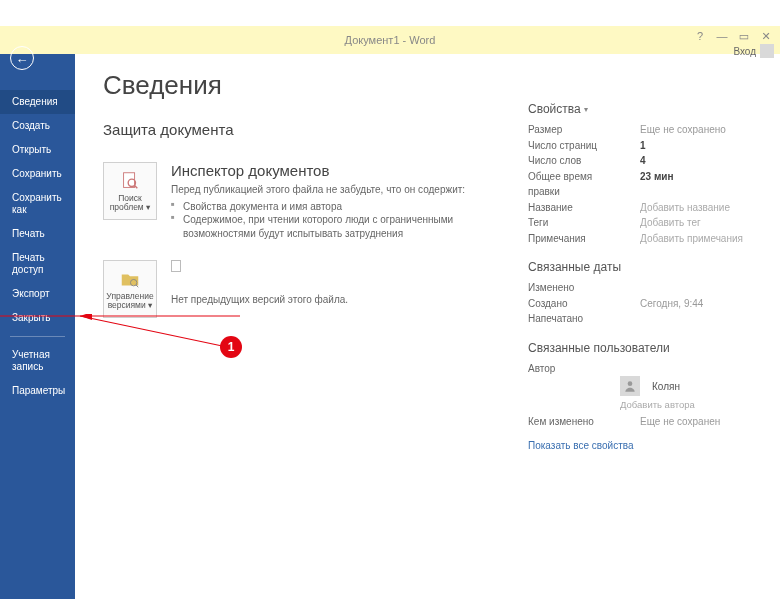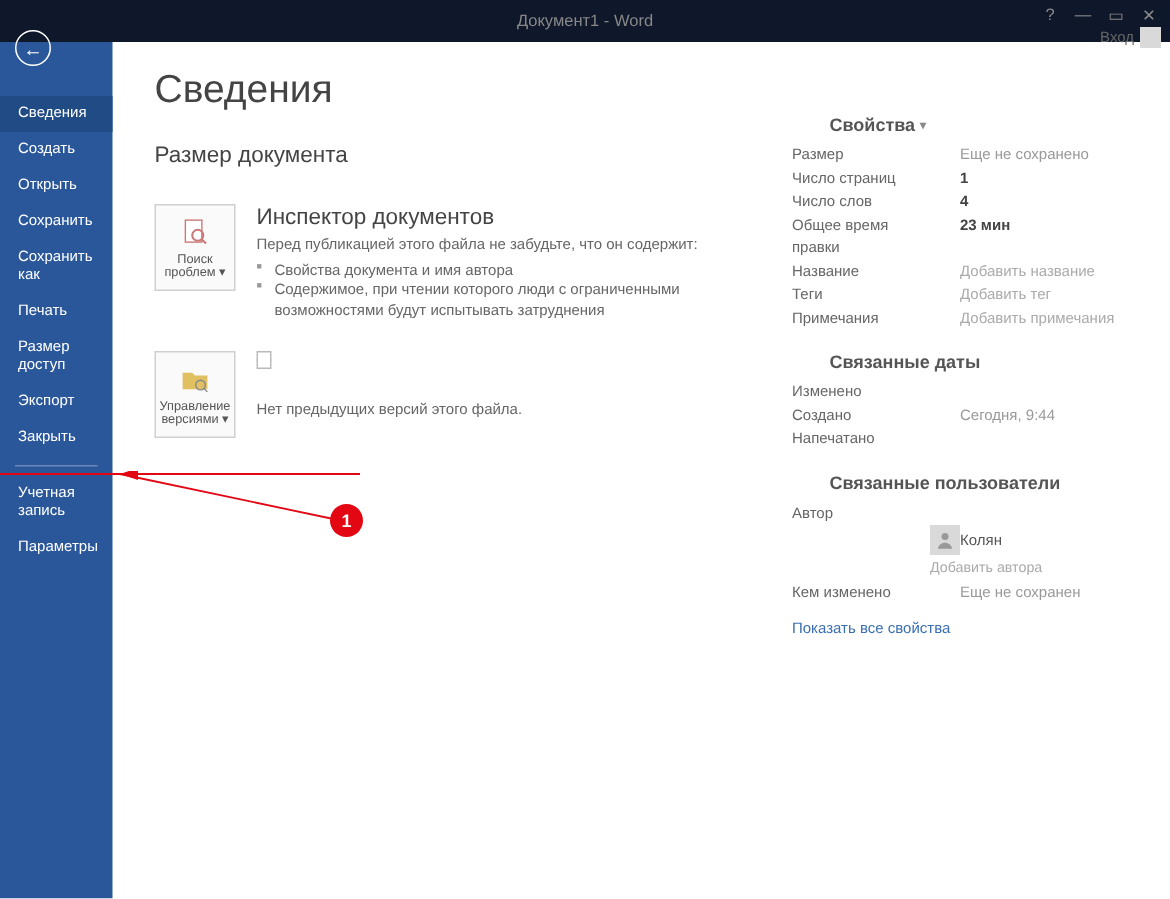--- a/index.html
+++ b/index.html
@@ -11,21 +11,22 @@
   height: 599px;
   overflow: hidden;
   position: relative;
 }
 .titlebar {
   height: 28px;
   display: flex;
   align-items: center;
   justify-content: center;
   position: relative;
-  background: #0f172a;
+  background: #fef9c3;
+  margin-top: 26px;
 }
 .titlebar .title {
   color: #888;
   font-size: 11px;
 }
 .titlebar .controls {
   position: absolute;
   right: 6px;
   top: 2px;
   display: flex;
@@ -177,25 +178,24 @@
   flex-direction: column;
 }
 .versions-row .doc-icon {
   width: 10px;
   height: 12px;
   border: 1px solid #bbb;
   background: #fff;
 }
 .right-col h3 {
   font-size: 12px;
-  font-weight: 700;
+  font-weight: 400;
   color: #555;
   margin-bottom: 6px;
   margin-top: 14px;
-  margin-left: 25px;
 }
 .right-col h3:first-child { margin-top: 0; }
 .right-col h3 .chev {
   font-size: 8px;
   color: #888;
   vertical-align: middle;
 }
 .prop-row {
   display: flex;
   font-size: 10px;
@@ -213,21 +213,21 @@
 .prop-row .v.link { color: #aaa; cursor: pointer; }
 .show-all {
   font-size: 10px;
   color: #3a6fb0;
   margin-top: 10px;
   cursor: pointer;
 }
 .author-block {
   display: flex;
   align-items: center;
-  gap: 0;
+  gap: 12px;
   margin-left: 92px;
   margin-bottom: 3px;
 }
 .author-block .avatar {
   width: 20px;
   height: 20px;
   background: #d9d9d9;
   display: flex;
   align-items: center;
   justify-content: center;
@@ -284,35 +284,35 @@
 
 <div class="layout">
   <div class="sidebar">
     <div class="back-btn">←</div>
     <div class="side-item active">Сведения</div>
     <div class="side-item">Создать</div>
     <div class="side-item">Открыть</div>
     <div class="side-item">Сохранить</div>
     <div class="side-item">Сохранить как</div>
     <div class="side-item">Печать</div>
-    <div class="side-item">Размер доступ</div>
+    <div class="side-item">Печать доступ</div>
     <div class="side-item">Экспорт</div>
     <div class="side-item">Закрыть</div>
     <div class="side-sep"></div>
     <div class="side-item">Учетная запись</div>
     <div class="side-item">Параметры</div>
   </div>
 
   <div class="main">
     <div class="left-col">
       <h1 class="page-title">Сведения</h1>
 
       <div class="section">
         <div class="body">
-          <h2>Размер документа</h2>
+          <h2>Защита документа</h2>
         </div>
       </div>
 
       <div class="section">
         <div class="tile">
           <svg class="tile-icon" viewBox="0 0 24 24">
               <rect x="5" y="3" width="12" height="16" fill="#fff" stroke="#c77"></rect>
               <circle cx="14" cy="14" r="4" fill="none" stroke="#c77" stroke-width="1.5"></circle>
               <line x1="17" y1="17" x2="20" y2="20" stroke="#c77" stroke-width="1.5"></line>
             </svg>

